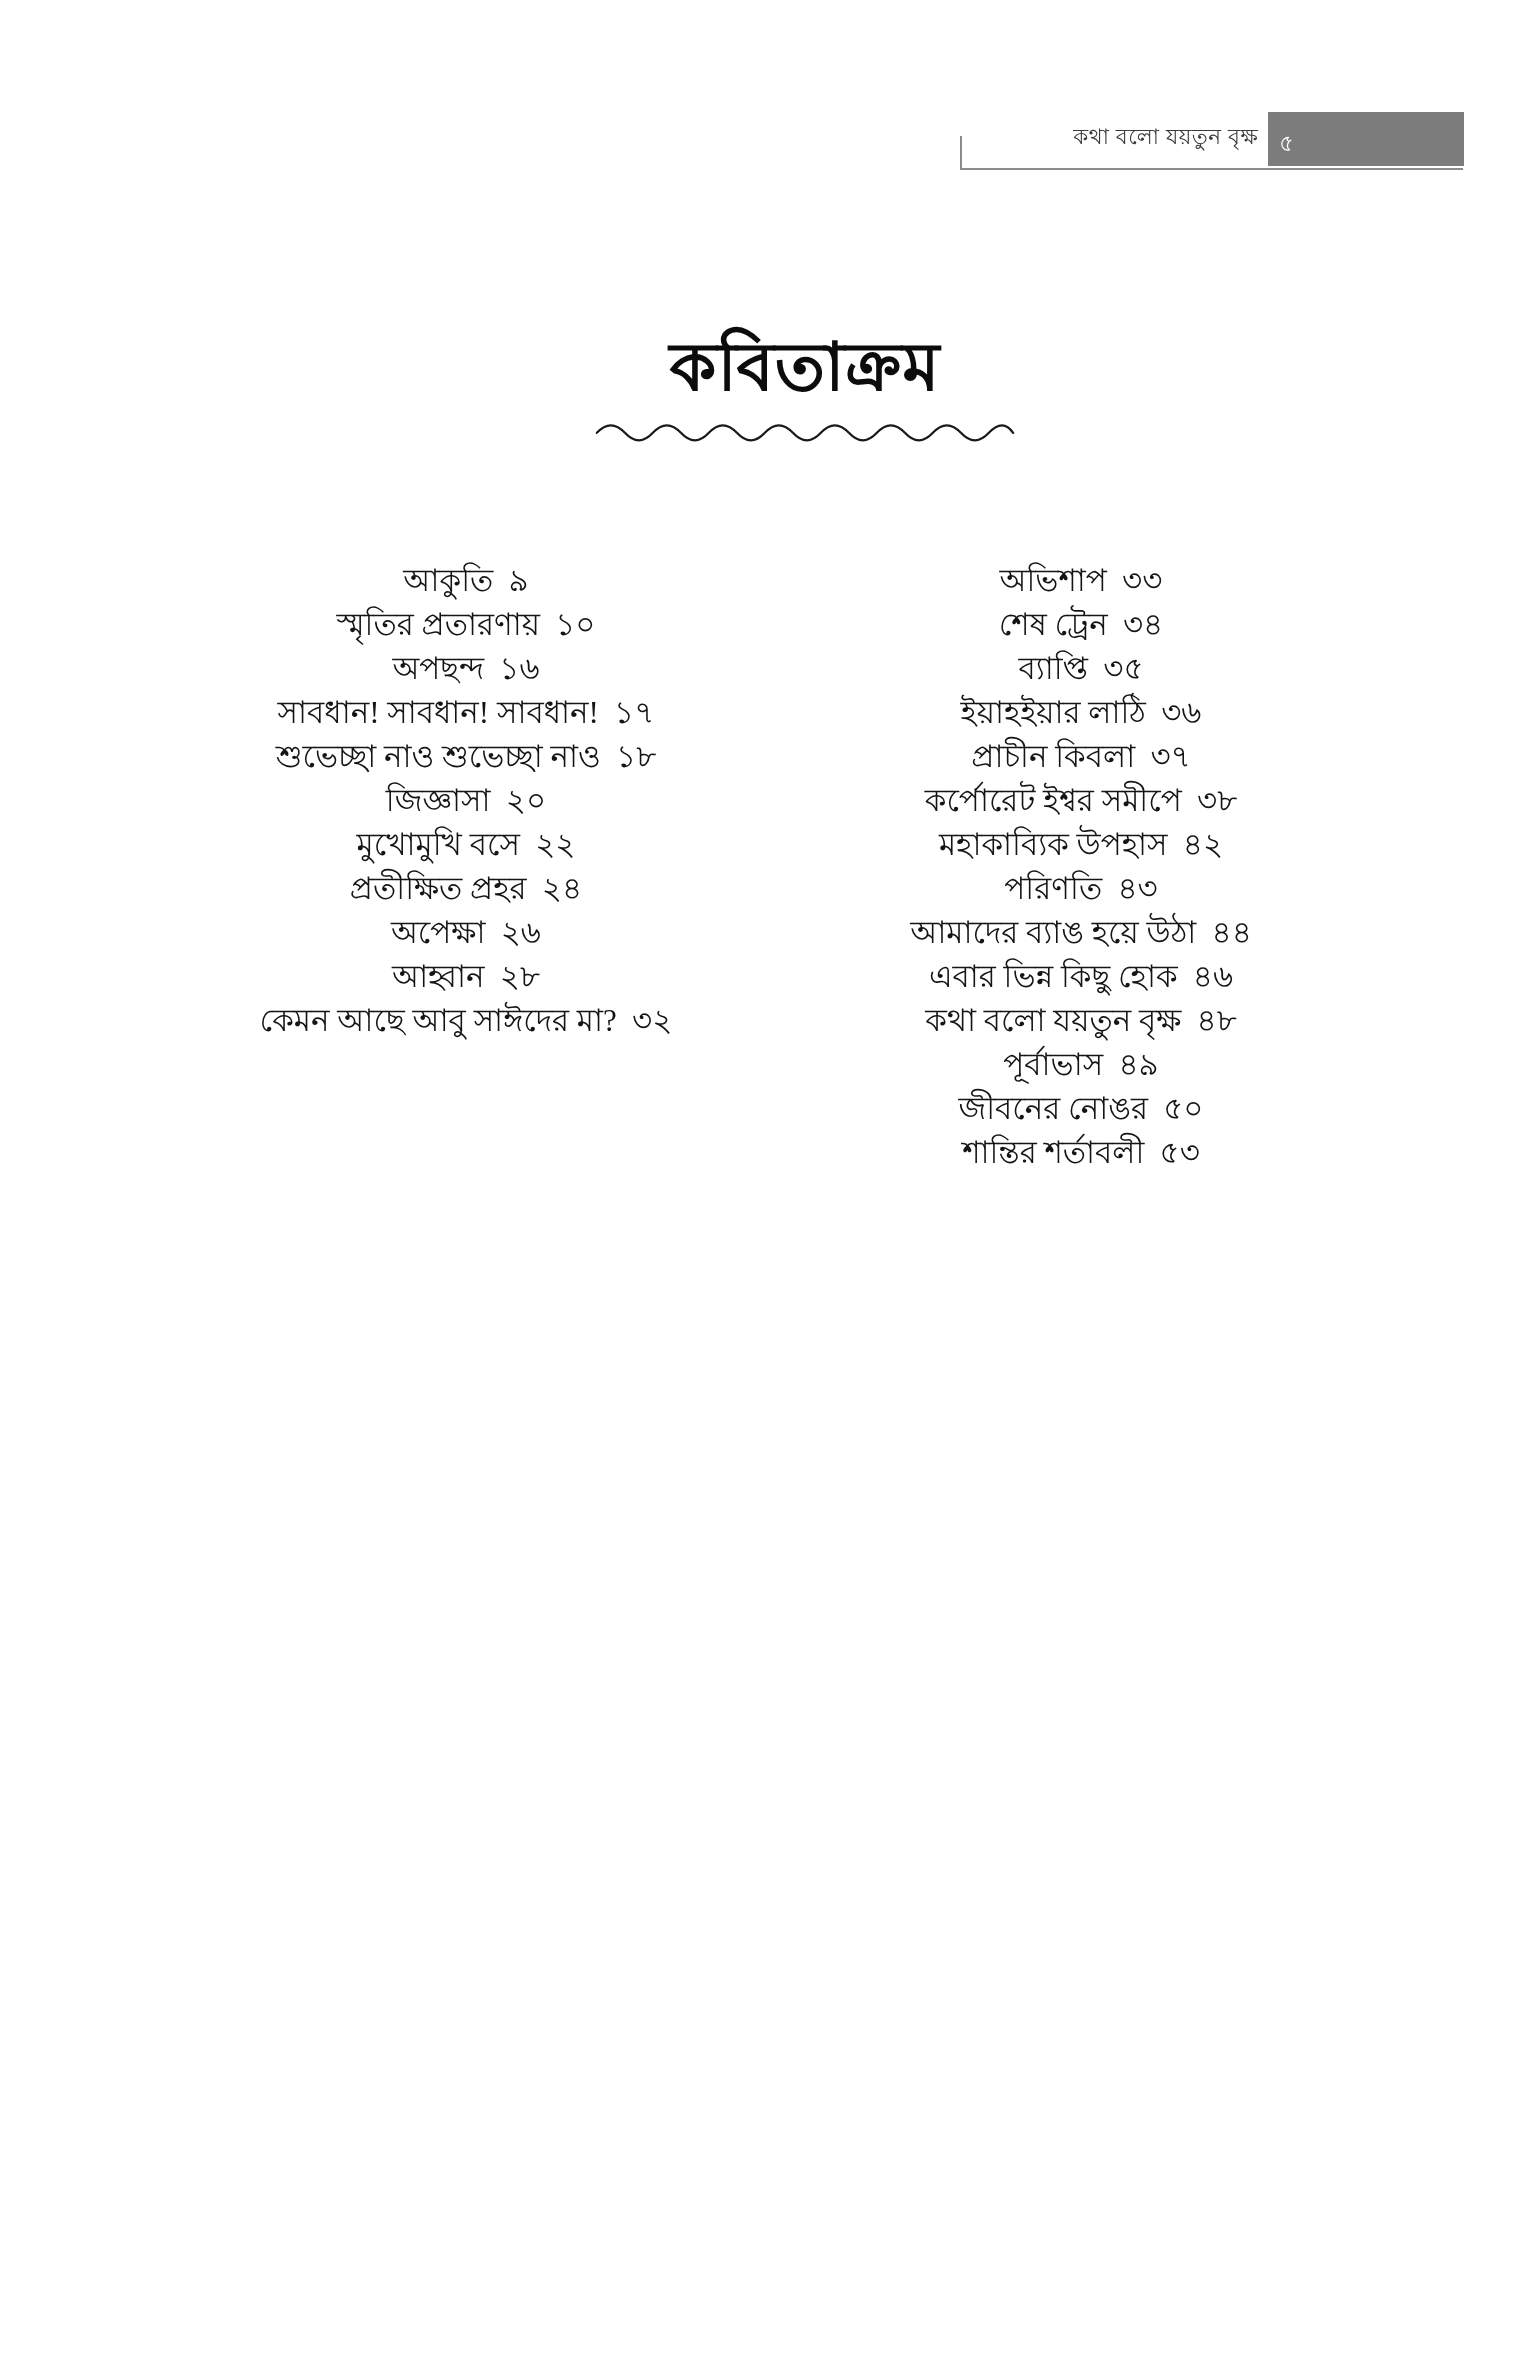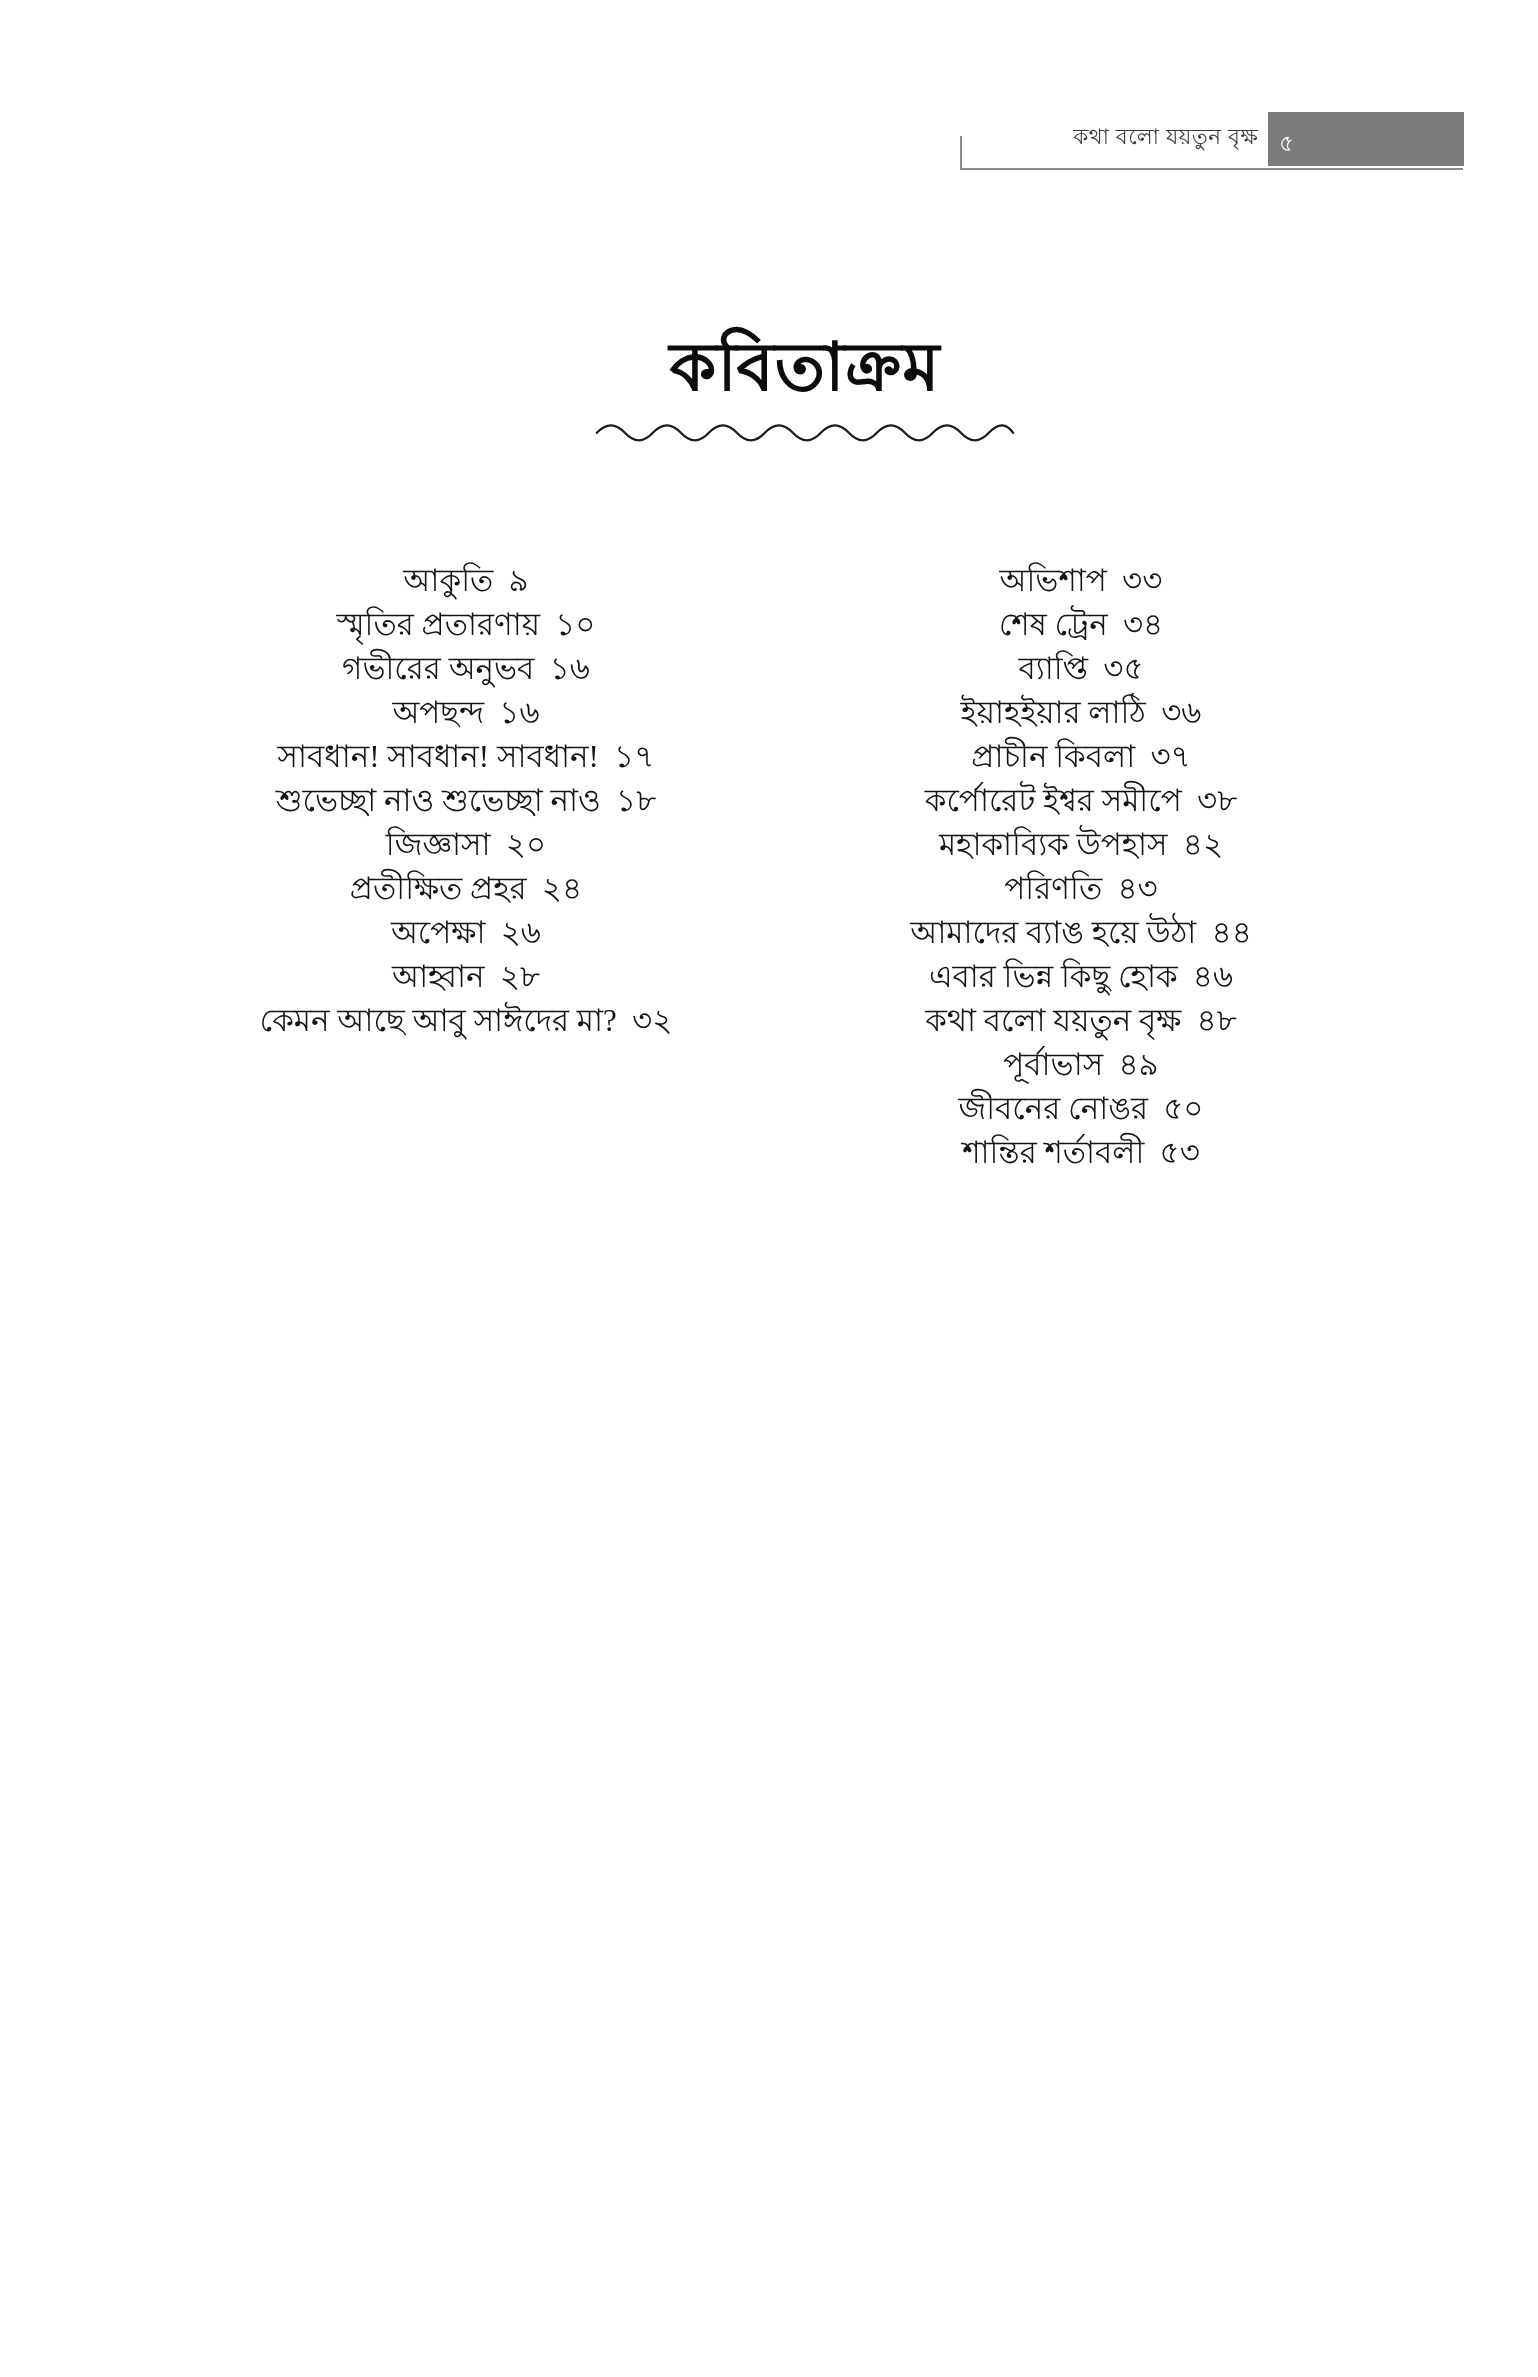--- a/index.html
+++ b/index.html
@@ -152,40 +152,40 @@
     <div class="col">
       <div class="toc-entry">
         <span>আকুতি</span>
         <span class="num">৯</span>
       </div>
       <div class="toc-entry">
         <span>স্মৃতির প্রতারণায়</span>
         <span class="num">১০</span>
       </div>
       <div class="toc-entry">
-        <span>গভীরের অনুভব</span>
-        <span class="num">১৬</span>
-      </div>
-      <div class="toc-entry">
         <span>অপছন্দ</span>
         <span class="num">১৬</span>
       </div>
       <div class="toc-entry">
         <span>সাবধান! সাবধান! সাবধান!</span>
         <span class="num">১৭</span>
       </div>
       <div class="toc-entry">
         <span>শুভেচ্ছা নাও শুভেচ্ছা নাও</span>
         <span class="num">১৮</span>
       </div>
       <div class="toc-entry">
         <span>জিজ্ঞাসা</span>
         <span class="num">২০</span>
       </div>
       <div class="toc-entry">
+        <span>মুখোমুখি বসে</span>
+        <span class="num">২২</span>
+      </div>
+      <div class="toc-entry">
         <span>প্রতীক্ষিত প্রহর</span>
         <span class="num">২৪</span>
       </div>
       <div class="toc-entry">
         <span>অপেক্ষা</span>
         <span class="num">২৬</span>
       </div>
       <div class="toc-entry">
         <span>আহ্বান</span>
         <span class="num">২৮</span>

